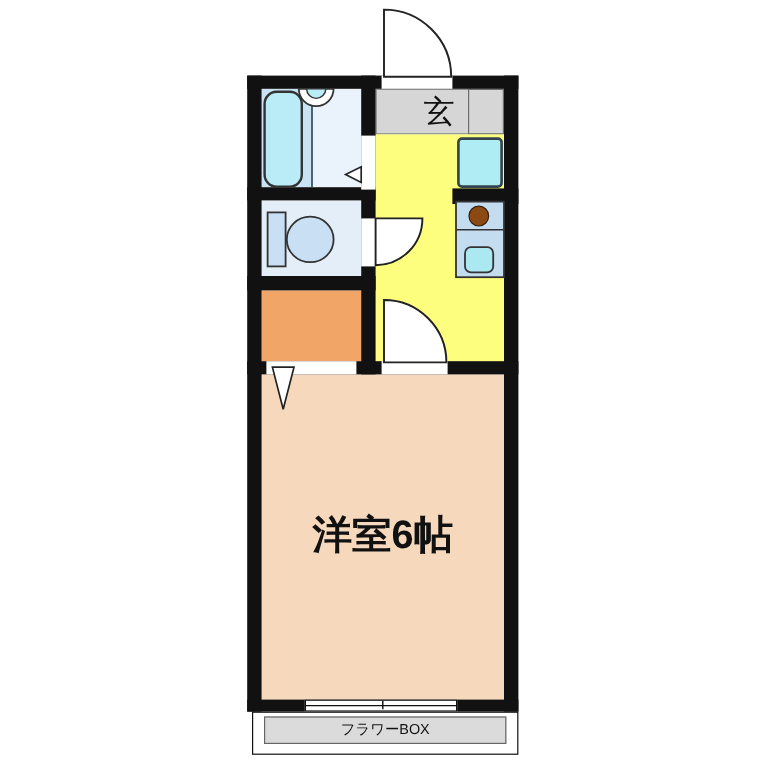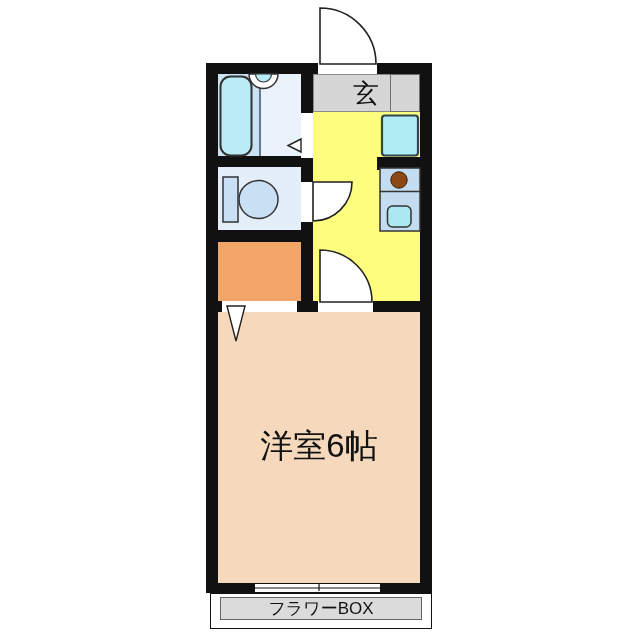--- a/index.html
+++ b/index.html
@@ -85,16 +85,16 @@
 
     <path d="M 320 302 L 320 250 A 52 52 0 0 1 372 302 Z" fill="#ffffff" stroke="#222222" stroke-width="1.6"></path>
 
     <path d="M 227 306 L 245 306 L 236 341 Z" fill="#ffffff" stroke="#222222" stroke-width="1.4"></path>
 
     <line x1="255" y1="588" x2="380" y2="588" stroke="#111111" stroke-width="1.2"></line>
     <line x1="319" y1="584" x2="319" y2="591" stroke="#111111" stroke-width="1.2"></line>
   </svg>
 
   <div class="abs lbl" style="left:340px;top:74px;width:52px;height:38px;line-height:38px;font-size:26px;">玄</div>
-  <div class="abs lbl" style="left:218px;top:424px;width:202px;height:44px;line-height:44px;font-size:33px;">洋室6帖</div>
-  <div class="abs lbl" style="left:220px;top:597px;width:202px;height:23px;line-height:23px;font-size:17px;">フラワーBOX</div>
+  <div class="abs lbl" style="left:218px;top:424px;width:202px;height:44px;line-height:44px;font-size:33px;font-weight:bold;">洋室6帖</div>
+  <div class="abs lbl" style="left:220px;top:597px;width:202px;height:23px;line-height:23px;font-size:12px;">フラワーBOX</div>
 
 </div>
 
 </body></html>

